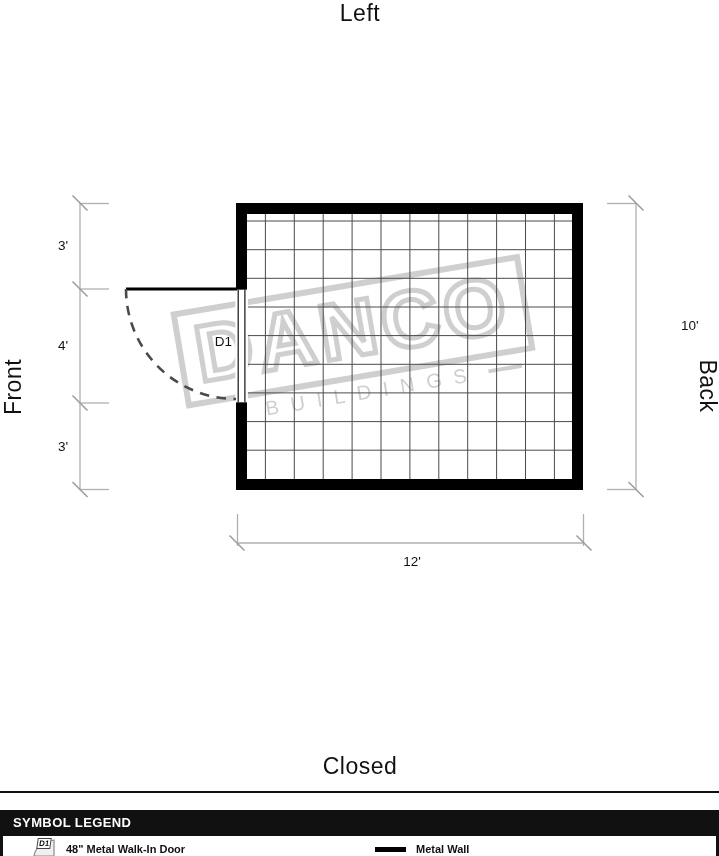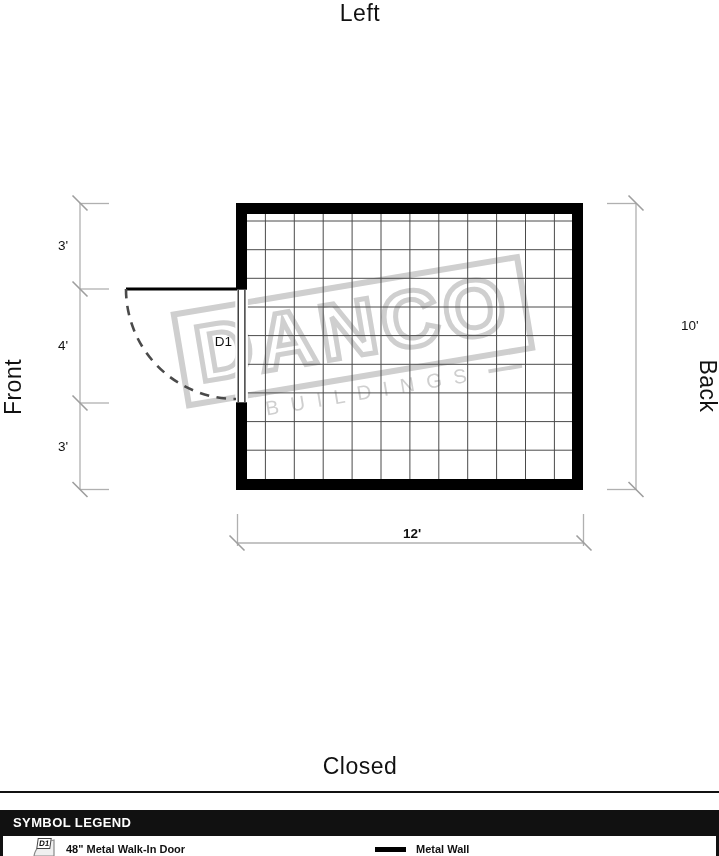--- a/index.html
+++ b/index.html
@@ -22,21 +22,21 @@
   .side-label{font-size:23px;letter-spacing:0.5px;}
   .side-top{left:300px;top:0px;width:120px;text-align:center;}
   .side-bottom{left:300px;top:753px;width:120px;text-align:center;}
   .side-left{left:13px;top:387px;transform:translate(-50%,-50%) rotate(-90deg);}
   .side-right{left:707px;top:386px;transform:translate(-50%,-50%) rotate(90deg);}
   .dim-label{font-size:13.5px;}
   .dim-3a{left:40px;top:238px;width:28px;text-align:right;}
   .dim-4 {left:40px;top:338px;width:28px;text-align:right;}
   .dim-3b{left:40px;top:439px;width:28px;text-align:right;}
   .dim-10{left:645px;top:318px;margin-left:36px;}
-  .dim-12{left:397px;top:526px;width:30px;text-align:center;font-weight:bold;}
+  .dim-12{left:397px;top:554px;width:30px;text-align:center;}
   .door-label{left:200px;top:334px;width:32px;text-align:right;font-size:13.5px;}
 
   
   .legend-topline{position:absolute;left:0;top:791px;width:719px;height:2px;background:#111;z-index:3;}
   .legend{position:absolute;left:0;top:799px;width:719px;z-index:3;border-left:3px solid #111;border-right:3px solid #111;border-bottom:3px solid #111;box-sizing:border-box;margin-top:11px;}
   .legend-header{height:24px;background:#111;display:flex;align-items:center;}
   .legend-header span{color:#fff;font-weight:bold;font-size:13px;letter-spacing:0.4px;padding-left:10px;}
   .legend-row{position:relative;height:27px;background:#fff;border-top:2px solid #111;}
   .legend-door-icon{position:absolute;left:27px;top:2px;width:26px;height:23px;}
   .door-badge{position:absolute;left:7px;top:0px;font-size:8px;font-weight:bold;background:#fff;border:1px solid #444;padding:0 1px;transform:skewX(-8deg);line-height:9px;}

